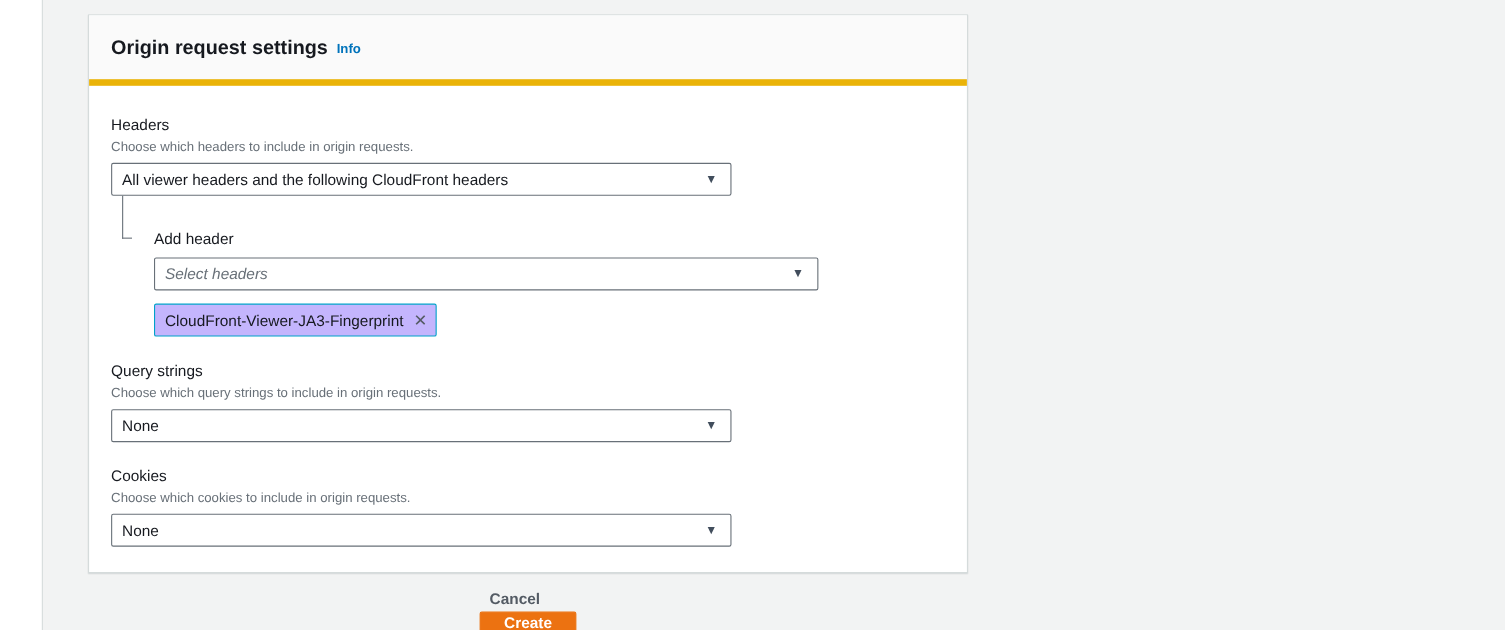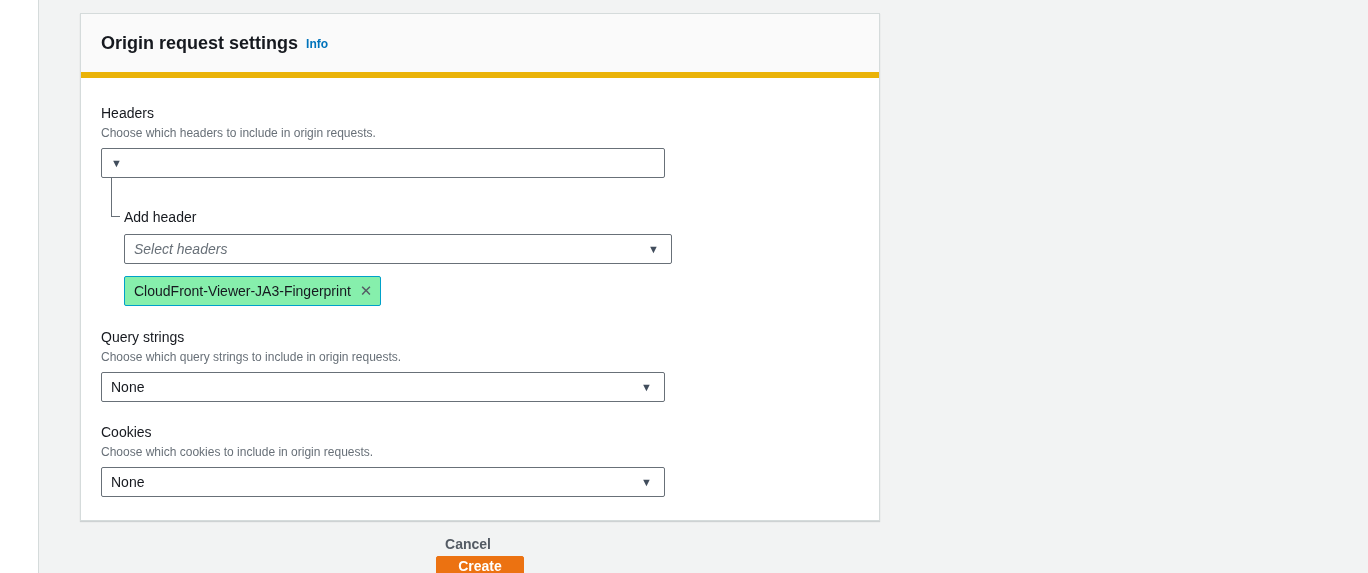--- a/index.html
+++ b/index.html
@@ -32,33 +32,33 @@
   }
   .card-body { padding: 25px 20px 23px 20px; }
   .field-label { font-size: 14px; line-height: 20px; color: #16191f; }
   .field-desc { font-size: 12px; line-height: 16px; color: #687078; margin-top: 2px; }
   .select {
     margin-top: 7px; height: 30px; border: 1px solid #687078; border-radius: 2px;
     background: #ffffff; display: flex; align-items: center;
     justify-content: space-between; padding: 0 12px 0 9px; cursor: pointer;
   }
   .select-main { width: 564px; }
-  .select-sub { width: 548px; }
+  .select-sub { width: 604px; }
   .select-value { font-size: 14px; color: #16191f; }
   .select-placeholder { font-style: italic; color: #687078; }
   .caret { font-size: 11px; color: #414d5c; line-height: 1; }
   .subgroup { position: relative; }
   .connector {
     position: absolute; left: 10px; top: 0; width: 9px; height: 39px;
     border-left: 1px solid #687078; border-bottom: 1px solid #687078;
   }
-  .sub-block { margin-left: 23px; padding-top: 29px; }
+  .sub-block { margin-left: 39px; padding-top: 29px; }
   .token {
     margin-top: 12px; display: inline-flex; align-items: center; height: 30px;
-    border: 1px solid #00a1c9; background: #86efac; border-radius: 2px;
+    border: 1px solid #00a1c9; background: #c4b5fd; border-radius: 2px;
     padding: 0 6px 0 9px;
   }
   .token-label { font-size: 14px; color: #16191f; }
   .token-dismiss {
     background: none; border: none; cursor: pointer; margin-left: 7px;
     font-size: 15px; color: #545b64; line-height: 1; padding: 2px;
     font-family: "DejaVu Sans", sans-serif;
   }
   .section-gap-1 { margin-top: 21px; }
   .section-gap-2 { margin-top: 20px; }
@@ -87,20 +87,21 @@
 <div class="card">
   <div class="card-header">
     <h2 class="card-title">Origin request settings</h2><a class="info-link">Info</a>
   </div>
   <div class="card-body">
 
     <div class="field">
       <div class="field-label">Headers</div>
       <div class="field-desc">Choose which headers to include in origin requests.</div>
       <div class="select select-main">
+        <span class="select-value">All viewer headers and the following CloudFront headers</span>
         <span class="caret">▼</span>
       </div>
     </div>
 
     <div class="subgroup">
       <div class="connector"></div>
       <div class="sub-block">
         <div class="field-label">Add header</div>
         <div class="select select-sub">
           <span class="select-value select-placeholder">Select headers</span>

